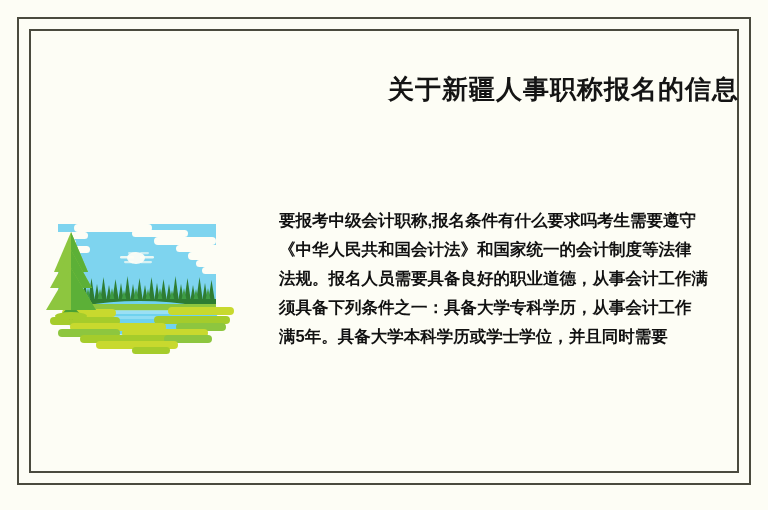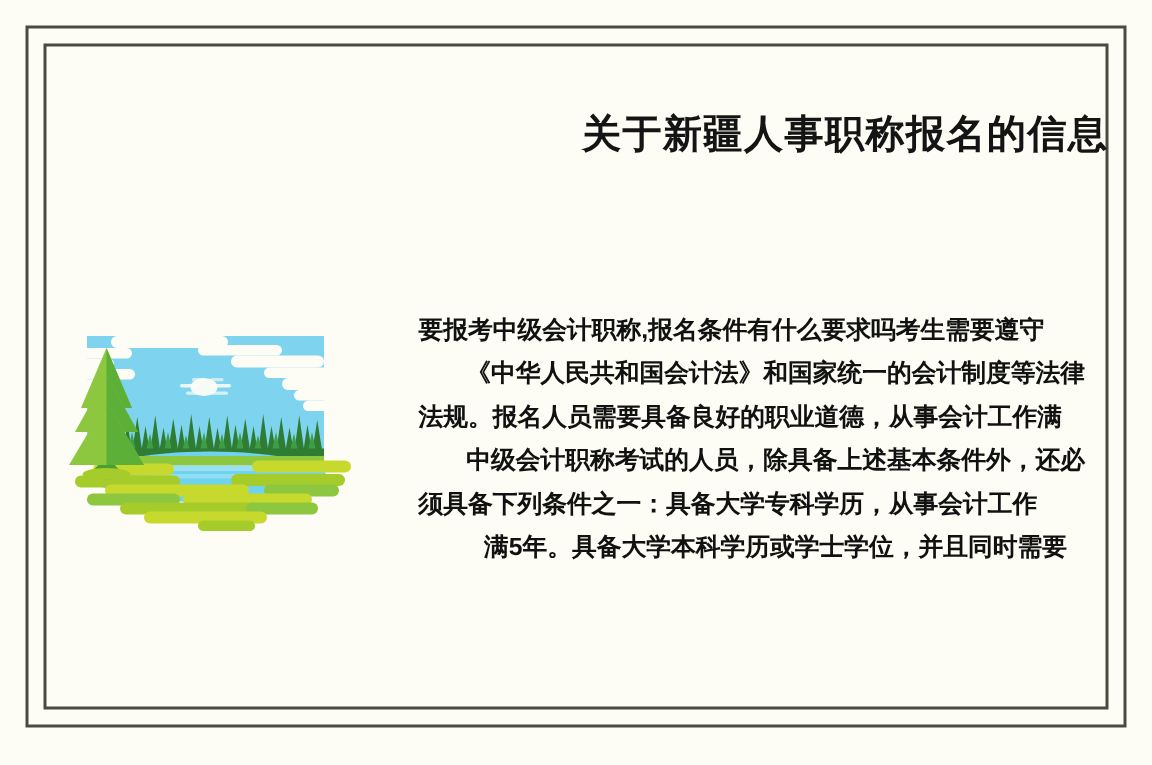--- a/index.html
+++ b/index.html
@@ -86,21 +86,21 @@
     text-align: justify;
     text-justify: inter-ideograph;
     letter-spacing: 0px;
     margin-left: 17px;
   }
   .body-text .ln {
     display: block;
     white-space: nowrap;
   }
   .body-text .ln.center {
-    text-align: center;
+    text-align: left;
   }
 </style>
 </head>
 <body>
 
 <div id="page">
 
   <div class="frame-outer"></div>
   <div class="frame-inner"></div>
 
@@ -216,18 +216,17 @@
         <polygon points="35,62 35,104 60,104" fill="#5cb037"></polygon>
         <ellipse cx="35" cy="110" rx="16" ry="4" fill="#a5cc2b"></ellipse>
       </g>
     </svg>
   </div>
 
   <div class="body-text">
     <span class="ln">要报考中级会计职称,报名条件有什么要求吗考生需要遵守</span>
     <span class="ln center">《中华人民共和国会计法》和国家统一的会计制度等法律</span>
     <span class="ln">法规。报名人员需要具备良好的职业道德，从事会计工作满</span>
-    <span class="ln center">中级会计职称考试的人员，除具备上述基本条件外，还必</span>
     <span class="ln">须具备下列条件之一：具备大学专科学历，从事会计工作</span>
     <span class="ln center">满5年。具备大学本科学历或学士学位，并且同时需要</span>
   </div>
 
 </div>
 
 </body></html>

